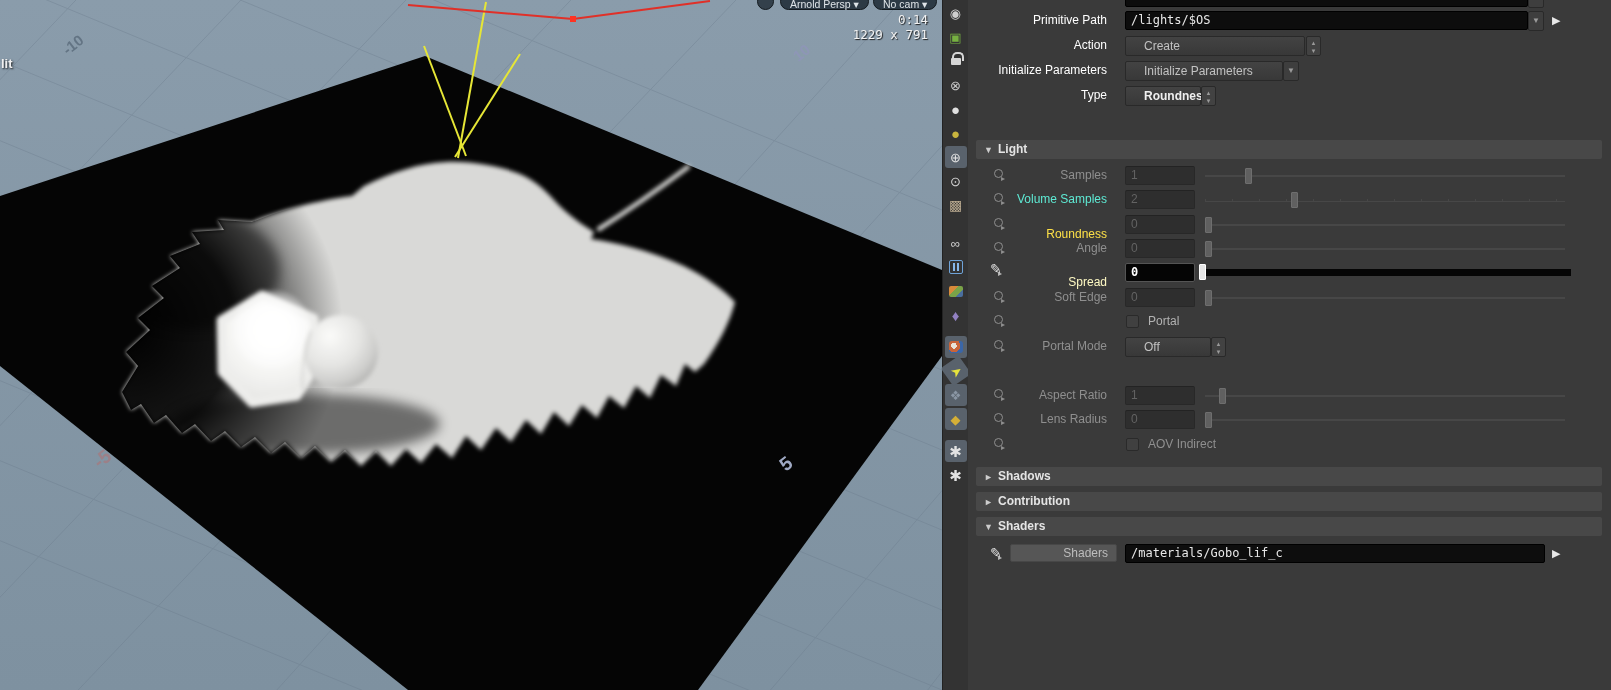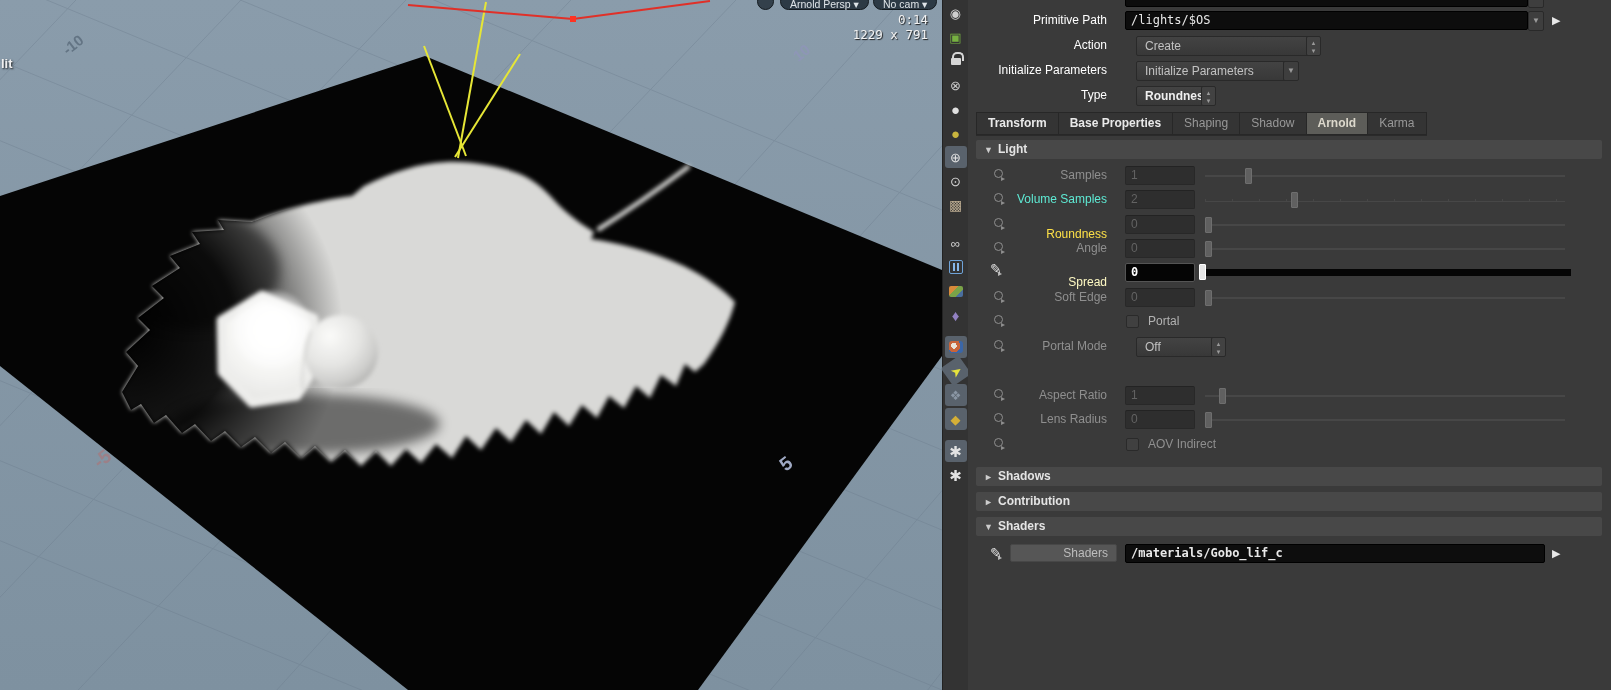--- a/index.html
+++ b/index.html
@@ -49,21 +49,21 @@
     color:#b2b2b2; font-size:12px; }
   .panel .abs { position:absolute; }
   .plabel { display:inline-block; width:139px; text-align:right; color:#ffffff; }
   .field { background:#2e2e2e; border:1px solid #282828; border-top-color:#232323; color:#636363;
     height:19px; line-height:17px; padding:0 5px; border-radius:2px; }
   .field.mono { font-family:"DejaVu Sans Mono", monospace; background:#0d0d0d; color:#e8e8e8;
     border-color:#000; }
   .field.activeval { background:#050505; color:#fff; border-color:#555; font-weight:bold;
     font-family:"DejaVu Sans Mono", monospace; }
   .ddown { background:linear-gradient(#434343,#383838); border:1px solid #292929; color:#c2c2c2;
-    height:20px; line-height:18px; padding:0 8px; border-radius:2px;margin-left:11px; }
+    height:20px; line-height:18px; padding:0 18px; border-radius:2px; }
   .spinner { display:inline-block; width:15px; height:20px; background:#424242; border:1px solid #292929;
     border-radius:2px; color:#9a9a9a; font-size:6px; text-align:center; line-height:8px; padding-top:2px; }
   .ddarrowbtn { display:inline-block; width:16px; height:20px; background:#3e3e3e; border:1px solid #292929;
     border-radius:2px; color:#9a9a9a; font-size:8px; text-align:center; line-height:18px; }
   .rarrow { color:#e8e8e8; font-size:11px; }
   .tabsrow { position:absolute; left:8px; top:112px; display:flex; border-bottom:1px solid #2a2a2a; }
   .tab { padding:3px 11px 4px; font-size:12px; color:#989898; background:#343434;
     border:1px solid #272727; border-right:none; }
   .tab:last-child { border-right:1px solid #272727; }
   .tab.boldwhite { color:#e9e9e9; font-weight:bold; }
@@ -250,28 +250,20 @@
       <span class="abs ddarrowbtn" style="left:315px; top:0">▼</span>
     </div>
 
     <div class="prow" style="top:86px">
       <span class="plabel" style="position:absolute; top:2px">Type</span>
       <span class="abs ddown" style="left:157px; top:0; width:76px; color:#efefef; font-weight:bold">Roundness</span>
       <span class="abs spinner" style="left:233px; top:0; white-space:pre-line">▲
 ▼</span>
     </div>
 
-    <div class="tabsrow">
-      <div class="tab boldwhite">Transform</div>
-      <div class="tab boldwhite">Base Properties</div>
-      <div class="tab">Shaping</div>
-      <div class="tab">Shadow</div>
-      <div class="tab selected">Arnold</div>
-      <div class="tab">Karma</div>
-    </div>
 
     <div class="sechdr" style="top:140px"><span class="tri">▼</span><span>Light</span></div>
 
     <div class="prow" style="top:166px">
       <span class="rowico"></span>
       <span class="plabel" style="position:absolute;top:2px;color:#8f8f8f">Samples</span>
       <span class="val field">1</span>
       <div class="slider">
           <span class="handle" style="left:11%"></span>
         </div>
@@ -350,17 +342,17 @@
       <span class="cblabel" style="color:#8f8f8f">AOV Indirect</span>
     </div>
 
     <div class="sechdr" style="top:467px"><span class="tri">►</span><span>Shadows</span></div>
     <div class="sechdr" style="top:492px"><span class="tri">►</span><span>Contribution</span></div>
     <div class="sechdr" style="top:517px"><span class="tri">▼</span><span>Shaders</span></div>
 
     <div class="prow" style="top:544px; height:24px">
       <span class="pencil" style="top:1px">✎</span>
       <span class="abs chip" style="left:42px; top:0; width:107px; text-align:right">Shaders</span>
-      <span class="abs field mono" style="left:157px; top:0; width:420px; font-weight:bold">/materials/Gobo_lif_c</span>
+      <span class="abs field mono" style="left:157px; top:0; width:420px; font-weight:normal">/materials/Gobo_lif_c</span>
       <span class="abs rarrow" style="left:584px; top:3px">▶</span>
     </div>
   </div>
 </div>
 
 </body></html>

